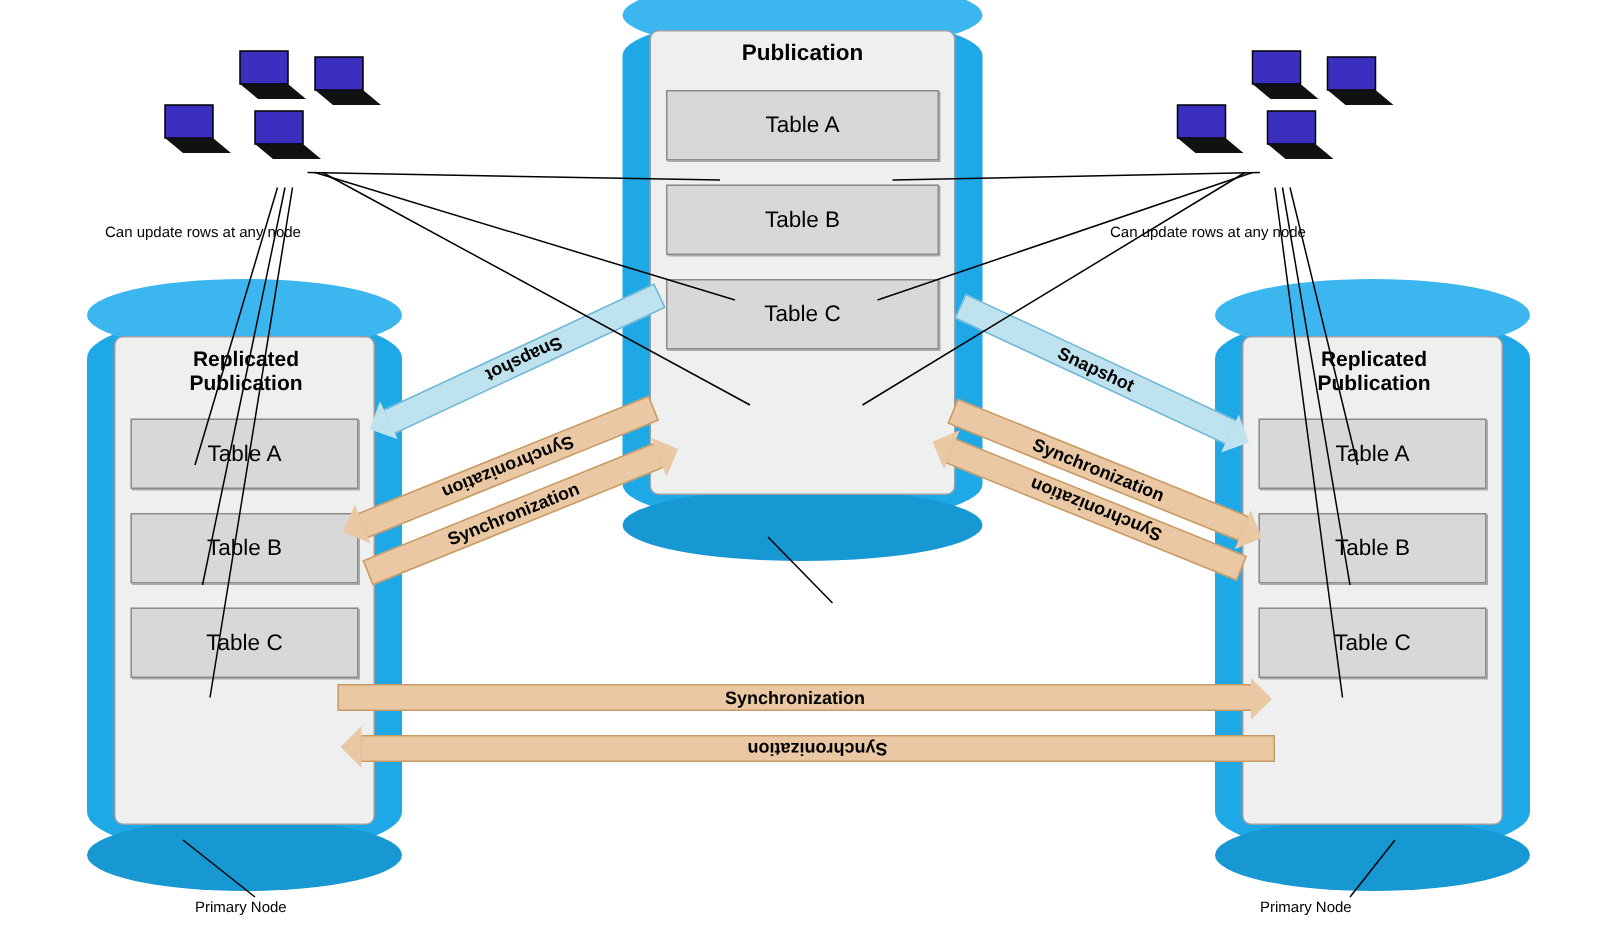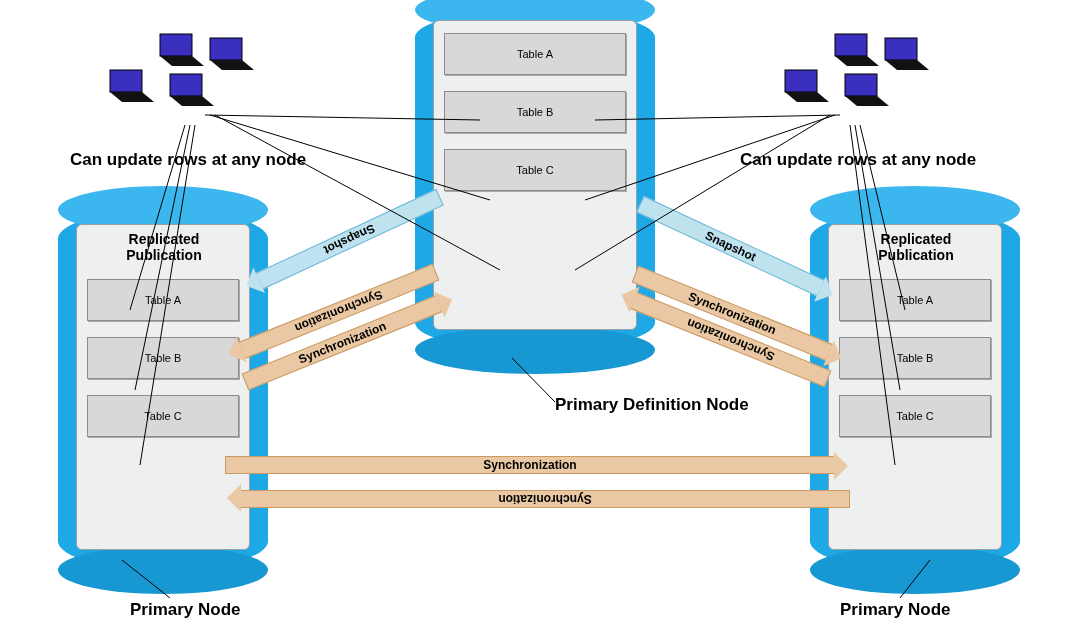--- a/index.html
+++ b/index.html
@@ -48,21 +48,21 @@
   }
   .db .panel-title {
     font-weight: bold;
     font-size: 15px;
     text-align: center;
     margin-bottom: 8px;
   }
   .db .tbl {
     background: #d8d8d8;
     border: 1px solid #8c8c8c;
-    font-size: 11px;
+    font-size: 15px;
     text-align: center;
     padding: 14px 0;
     margin-top: 16px;
     box-shadow: 1px 1px 0 #aaa;
   }
   .db .tbl:first-of-type { margin-top: 6px; }
 
   
   #db-center { left: 415px; top: 10px; width: 240px; height: 340px; }
   #db-center .panel { top: 10px; }
@@ -100,22 +100,22 @@
     left: 50%; top: 50%;
     transform: translate(-50%, -50%);
     font-size: 12px;
     font-weight: bold;
     white-space: nowrap;
   }
 
   
   .note {
     position: absolute;
-    font-size: 17px;
-    font-weight: bold;
+    font-size: 10px;
+    font-weight: normal;
     white-space: nowrap;
     z-index: 30;
   }
 
   
   svg.overlay {
     position: absolute;
     inset: 0;
     z-index: 20;
     pointer-events: none;
@@ -130,20 +130,21 @@
   .laptops svg { width: 100%; height: 100%; }
 </style>
 </head>
 <body>
 
 <div class="stage">
 
   <div class="db" id="db-center">
     <div class="shell"></div>
     <div class="panel">
+      <div class="panel-title">Publication</div>
       <div class="tbl">Table A</div>
       <div class="tbl">Table B</div>
       <div class="tbl">Table C</div>
     </div>
   </div>
 
   <div class="db" id="db-left">
     <div class="shell"></div>
     <div class="panel">
       <div class="panel-title">Replicated Publication</div>
@@ -237,23 +238,20 @@
       <g transform="translate(110,8)">
           <rect x="0" y="0" width="32" height="22" fill="#3a2fbf" stroke="#000"></rect>
           <polygon points="0,22 32,22 44,32 12,32" fill="#111"></polygon>
         </g>
     </svg>
   </div>
 
   <div class="note" style="left:70px; top:150px;">Can update rows at any node</div>
   <div class="note" style="left:740px; top:150px;">Can update rows at any node</div>
 
-  <div class="note" style="left:555px; top:395px;">
-    <span>Primary Definition Node</span>
-  </div>
   <div class="note" style="left:130px; top:600px;">Primary Node</div>
   <div class="note" style="left:840px; top:600px;">Primary Node</div>
 
   <svg class="overlay" viewBox="0 0 1080 634">
 
     <g stroke="#000" stroke-width="1" fill="none">
       <line x1="185" y1="125" x2="130" y2="310"></line>
       <line x1="190" y1="125" x2="135" y2="390"></line>
       <line x1="195" y1="125" x2="140" y2="465"></line>
       <line x1="205" y1="115" x2="480" y2="120"></line>

